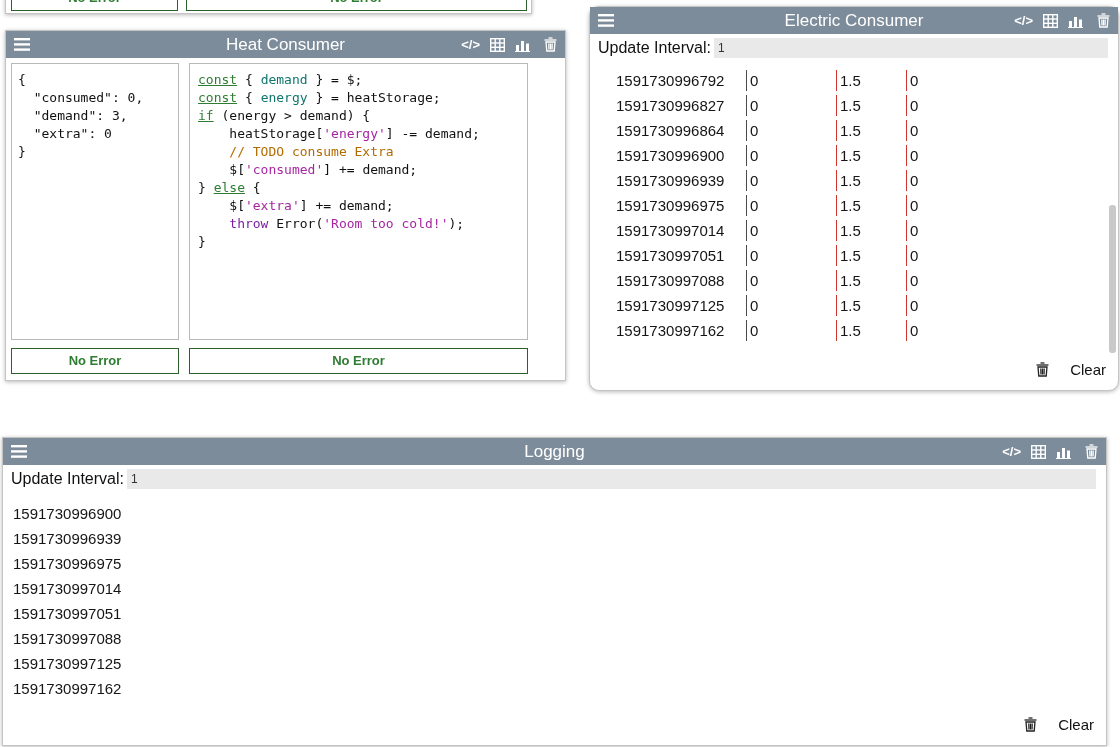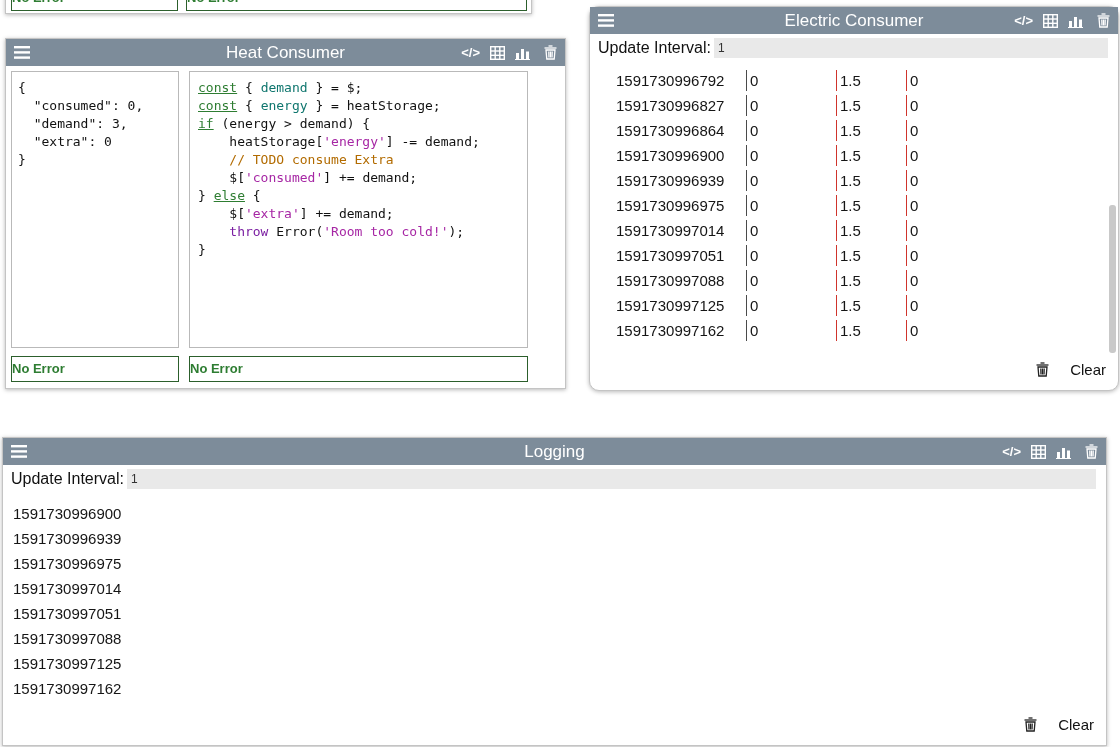--- a/index.html
+++ b/index.html
@@ -12,26 +12,26 @@
   .hamburger { position:absolute; left:8px; top:7px; cursor:pointer; line-height:0; }
   .panel-title { width:100%; text-align:center; color:#fff; font-size:17px; }
   .header-icons { position:absolute; right:8px; top:0; height:27px; display:flex; align-items:center; gap:10px; color:#fff; }
   .hicon { line-height:0; cursor:pointer; }
   .hicon.code { line-height:normal; font-size:13px; font-weight:700; font-family:"Liberation Sans",sans-serif; }
   .hicon.trash { margin-left:4px; }
 
   
   .partial { left:5px; top:-16px; width:527px; height:30px; overflow:hidden; }
   .no-error { position:absolute; height:26px; background:#fff; border:1px solid #2c5f2c; color:#2e7d32;
-              font-weight:700; font-size:13px; line-height:24px; font-family:"Liberation Sans",sans-serif; }
+              font-weight:700; font-size:13px; text-align:center; line-height:24px; font-family:"Liberation Sans",sans-serif; }
   .partial .b1 { left:5px; top:0; width:167px; }
   .partial .b2 { left:180px; top:0; width:341px; }
 
   
-  .heat { left:5px; top:38px; width:561px; height:351px; }
+  .heat { left:5px; top:30px; width:561px; height:351px; }
   .code-pane { position:absolute; border:1px solid #b9b9b9; background:#fff; overflow:hidden;
                font-family:"DejaVu Sans Mono", monospace; font-size:13px; line-height:18px; color:#111; }
   .heat .state { left:5px; top:32px; width:168px; height:277px; padding:7px 6px; white-space:pre; }
   .heat .editor { left:183px; top:32px; width:339px; height:277px; padding:7px 8px; }
   .cl { white-space:pre; }
   .tk-kw  { color:#2e7d32;text-decoration:underline; }
   .tk-kw2 { color:#7b1fa2; }
   .tk-def { color:#0f766e; }
   .tk-str { color:#a626a4; }
   .tk-cmt { color:#b26b00; }

